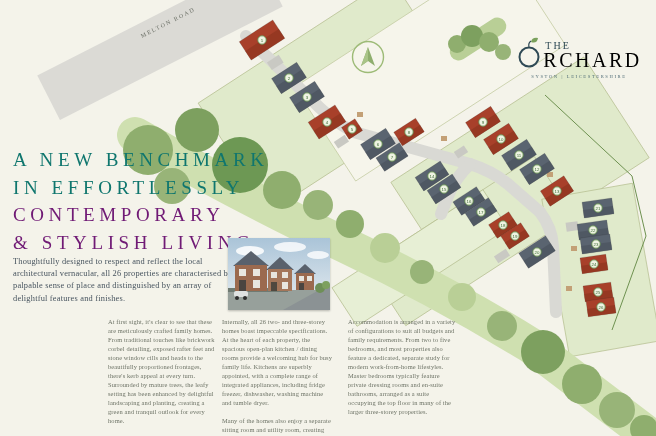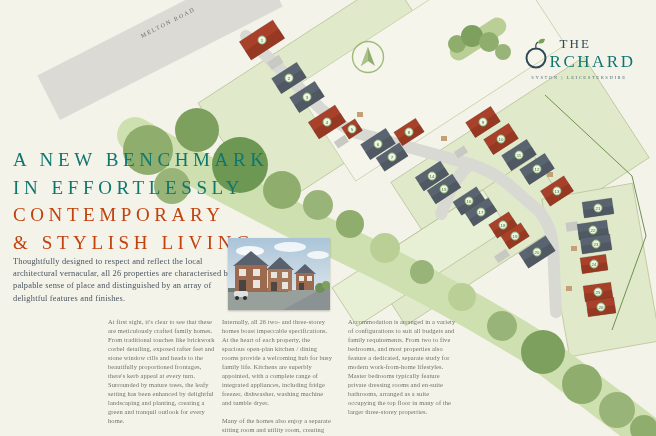--- a/index.html
+++ b/index.html
@@ -8,21 +8,21 @@
     overflow:hidden;font-family:"Liberation Serif",serif;color:#33424c;
   }
   .siteplan{position:absolute;inset:0;z-index:1;}
   .textlayer{position:absolute;inset:0;z-index:2;pointer-events:none;}
   .textlayer *{pointer-events:auto;}
   .headline{position:absolute;left:13px;top:146px;width:240px;}
   .headline .hl{
     font-size:19px;letter-spacing:4.6px;line-height:27.5px;
     color:#0f766e;font-weight:400;white-space:nowrap;
   }
-  .headline .hl.green{color:#c2410c;}
+  .headline .hl.green{color:#701a75;}
   .intro{
     position:absolute;left:13px;top:256px;width:228px;
     font-size:8.4px;line-height:12.2px;color:#46535e;letter-spacing:.2px;
   }
   .bodycol{
     position:absolute;top:317px;font-size:6.45px;line-height:9px;
     color:#6e7467;letter-spacing:.1px;
   }
   .col1{left:108px;width:111px;}
   .col2{left:222px;width:112px;}
@@ -30,25 +30,25 @@
   .bodycol p{margin:0 0 9px 0;}
   .photo{
     position:absolute;left:228px;top:238px;width:102px;height:72px;
     box-shadow:0 1px 2px rgba(0,0,0,.25);
   }
   .logo{
     position:absolute;right:12px;top:36px;width:130px;text-align:center;z-index:2;
   }
   .logo-main{display:flex;align-items:flex-end;justify-content:center;}
   .logo-the{
-    font-size:13px;letter-spacing:2px;color:#2f4a55;display:block;
-    text-align:left;margin-left:10px;margin-bottom:1px;
+    font-size:10px;letter-spacing:2px;color:#2f4a55;display:block;
+    text-align:left;margin-left:2px;margin-bottom:1px;
   }
   .logo-rest{
-    font-size:17px;letter-spacing:2.5px;color:#0f766e;line-height:17px;display:block;
+    font-size:20px;letter-spacing:2.5px;color:#000000;line-height:17px;display:block;
   }
   .logo-loc{
     margin-top:5px;font-size:4.6px;letter-spacing:1.6px;color:#4d6a74;
   }
 </style>
 </head>
 <body>
 
 <div class="canvas">
 

